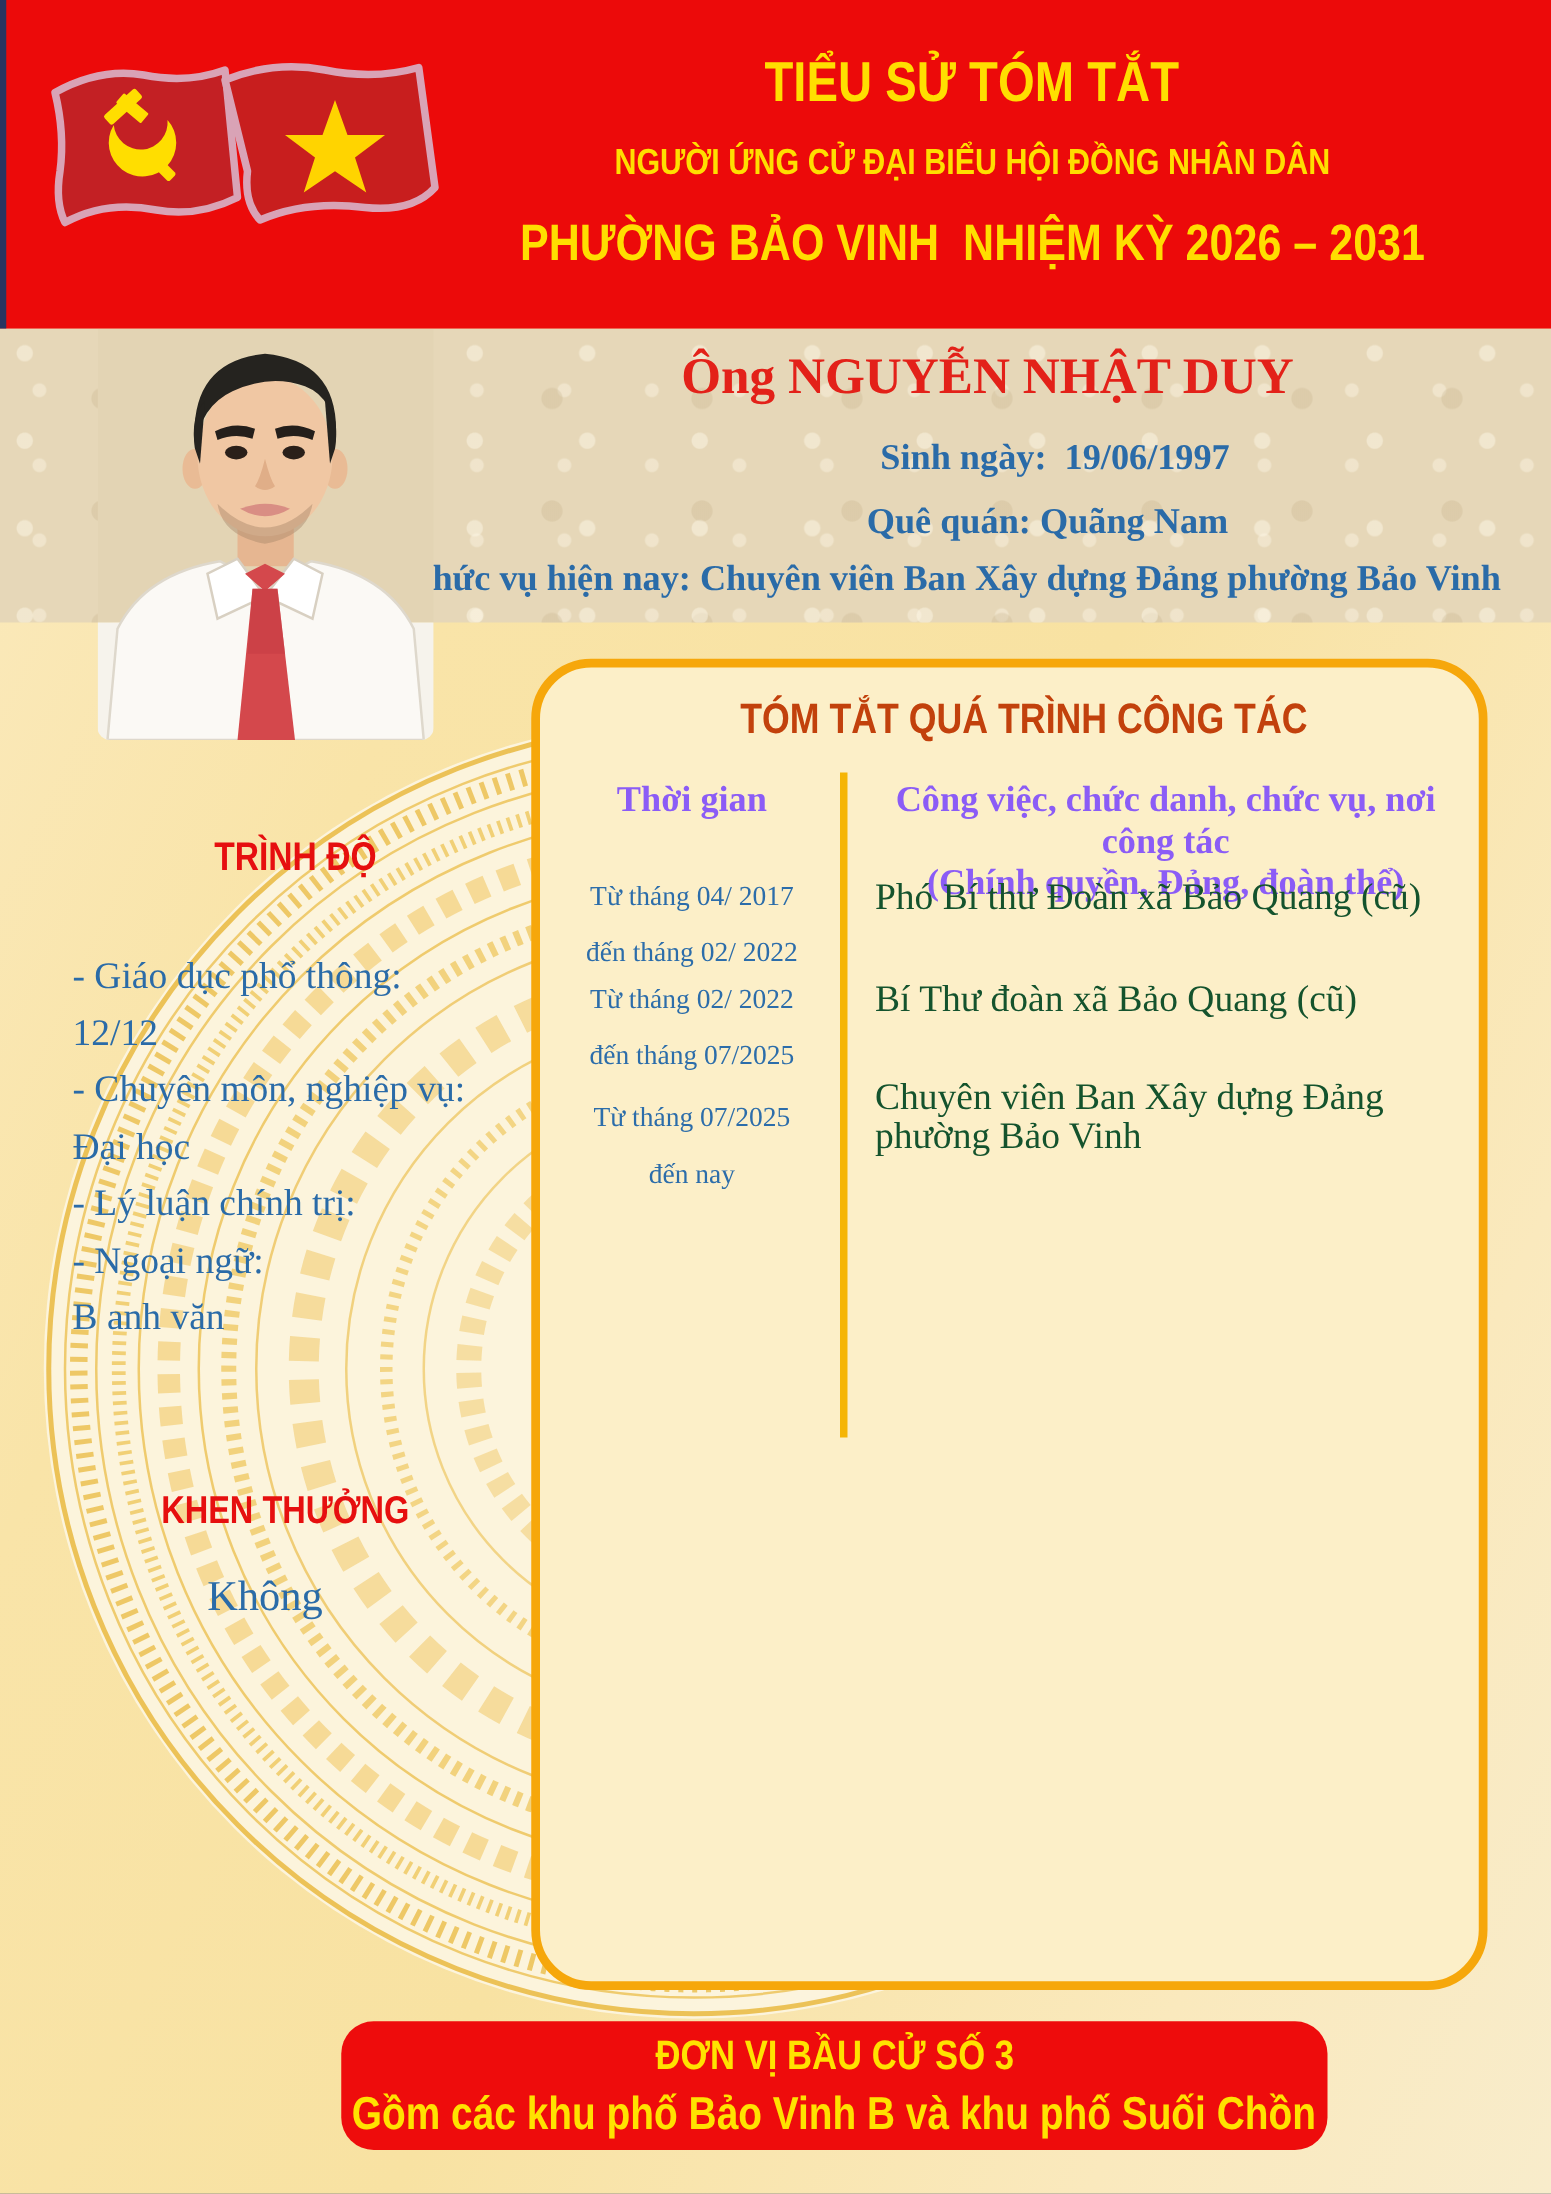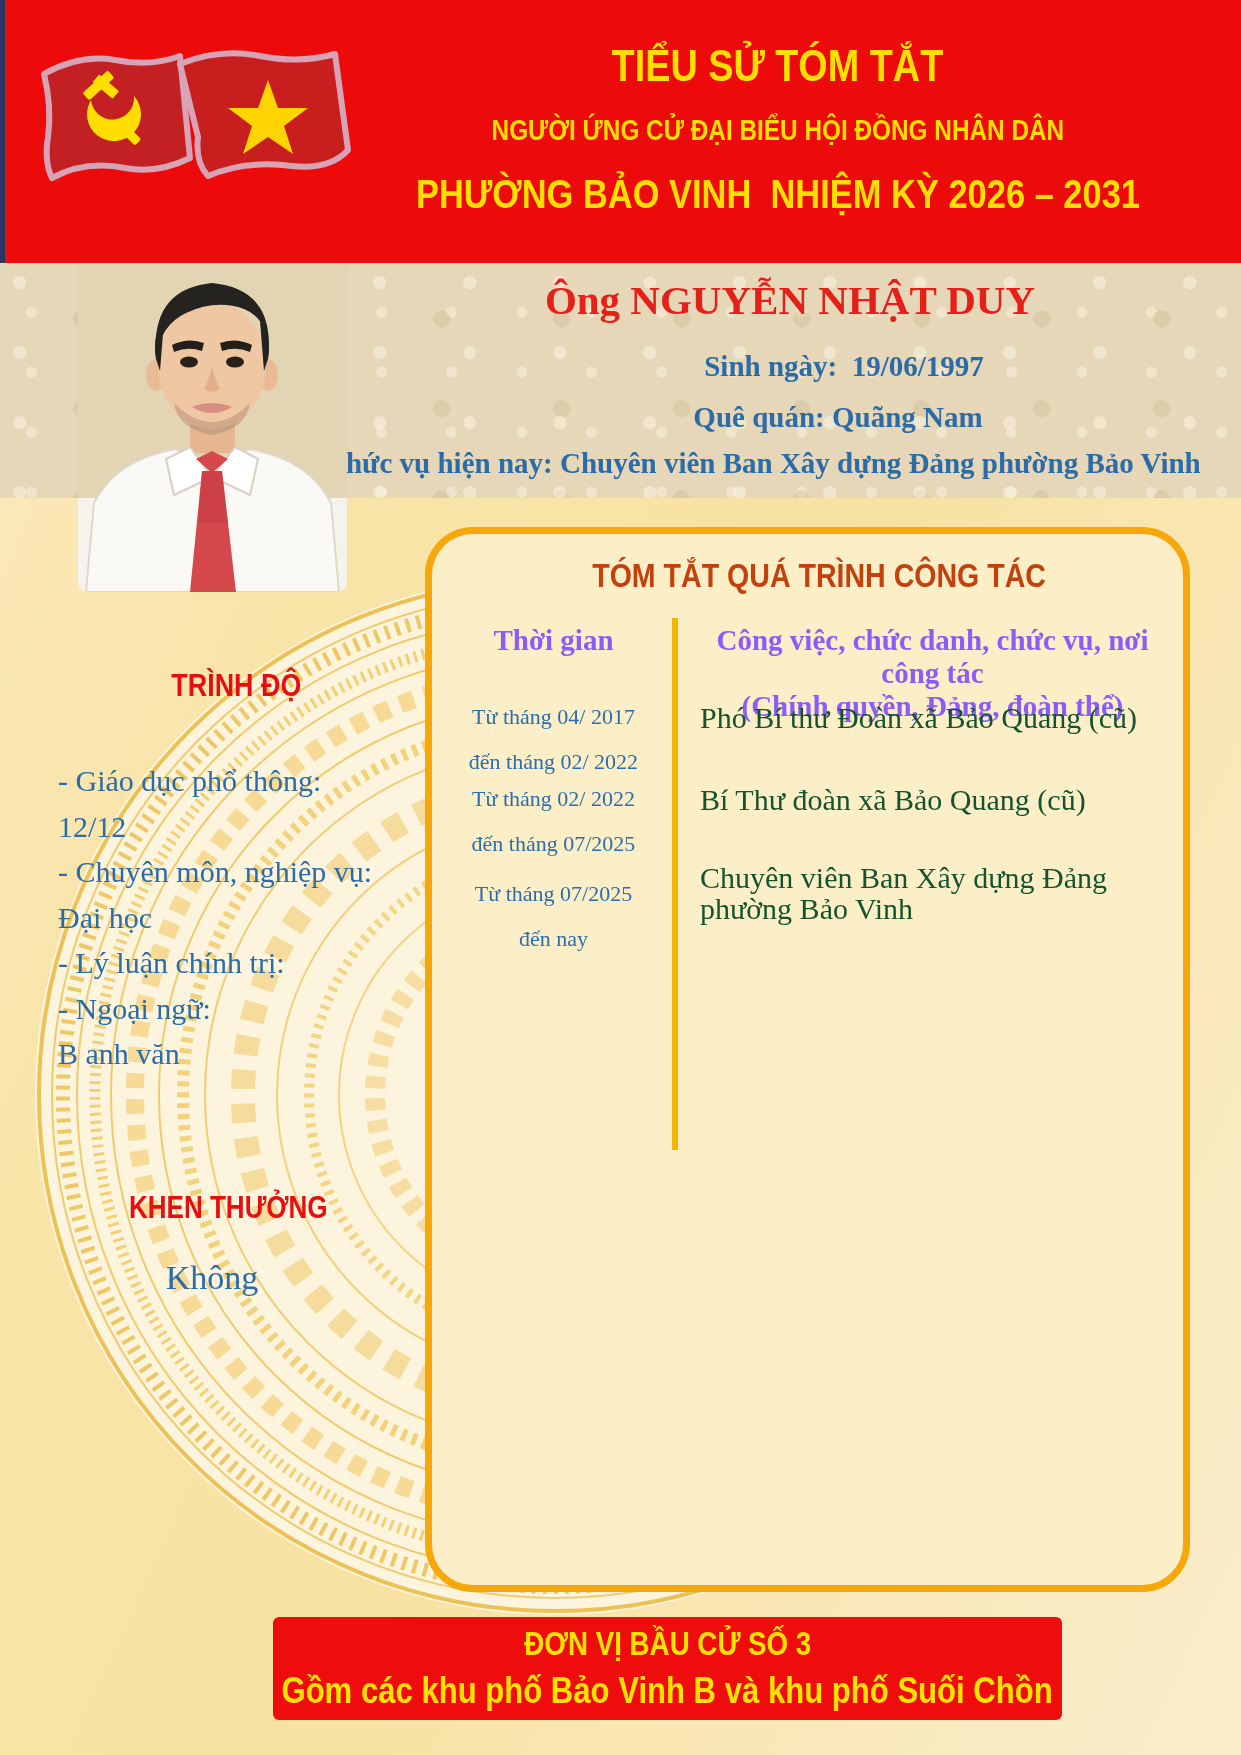--- a/index.html
+++ b/index.html
@@ -54,21 +54,21 @@
   .col2-head{left:252px;top:90px;width:497px;}
   .v-divider{left:240px;top:84px;width:6px;height:532px;background:#F5B506;}
   .t-time{left:0;width:243px;text-align:center;color:#2C6DAA;font-size:22px;line-height:30px;}
   .t-time .l2{display:block;margin-top:15px;}
   .t-role{left:268px;width:465px;text-align:left;color:#14532d;font-size:30px;line-height:31px;}
   .r1t{top:168px;} .r1r{top:168px;}
   .r2t{top:250px;} .r2r{top:250px;}
   .r3t{top:345px;} .r3r{top:328px;}
 
   
-  .footer-box{left:273px;top:1617px;width:789px;height:103px;background:#EE0C0C;border-radius:6px;
+  .footer-box{left:273px;top:1617px;width:789px;height:103px;background:#EE0C0C;border-radius:26px;
               display:flex;flex-direction:column;justify-content:center;align-items:center;
               font-family:"Liberation Sans",sans-serif;font-weight:bold;color:#FFE200;}
   .f1{font-size:33px;line-height:44px;}
   .f2{font-size:37px;line-height:50px;}
 </style>
 </head>
 <body>
 
 <div class="page">
 

